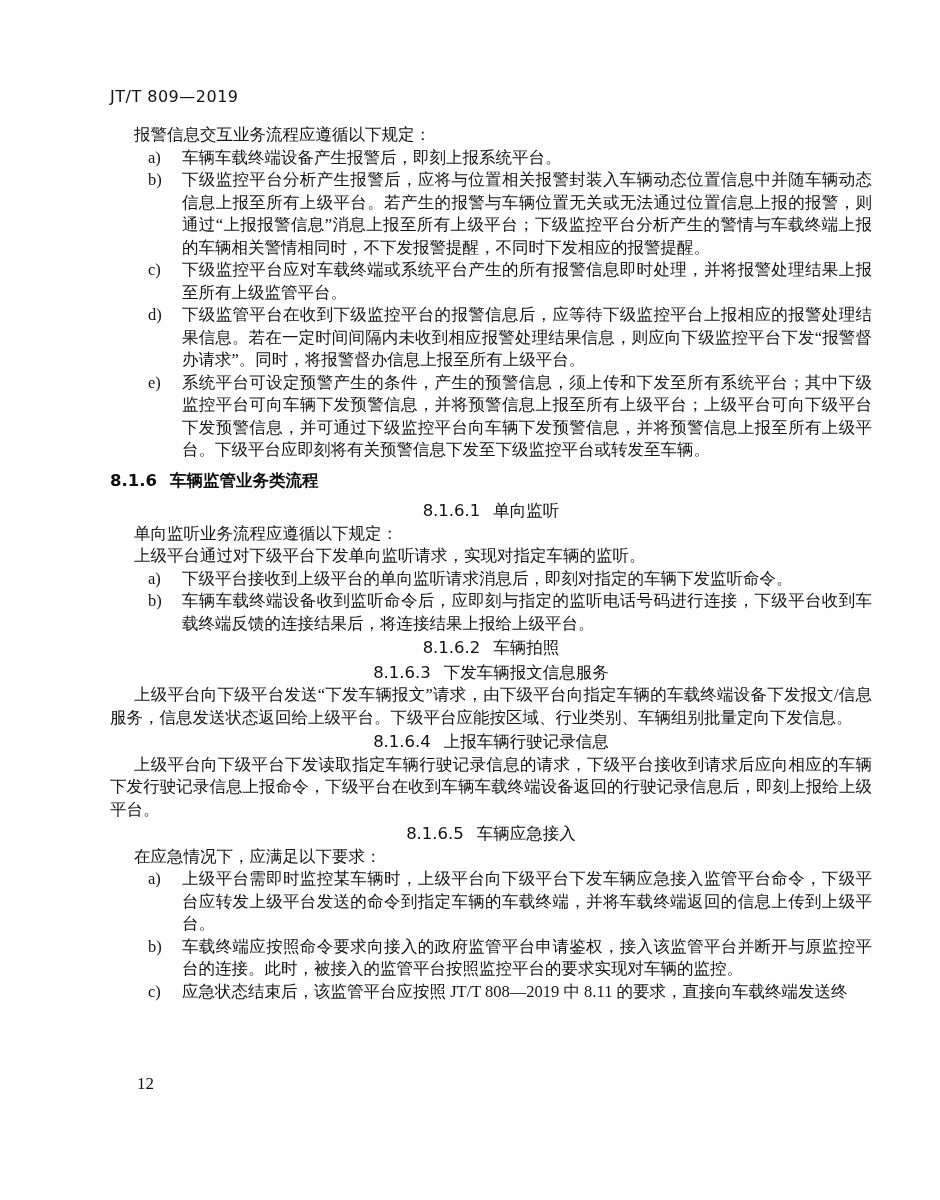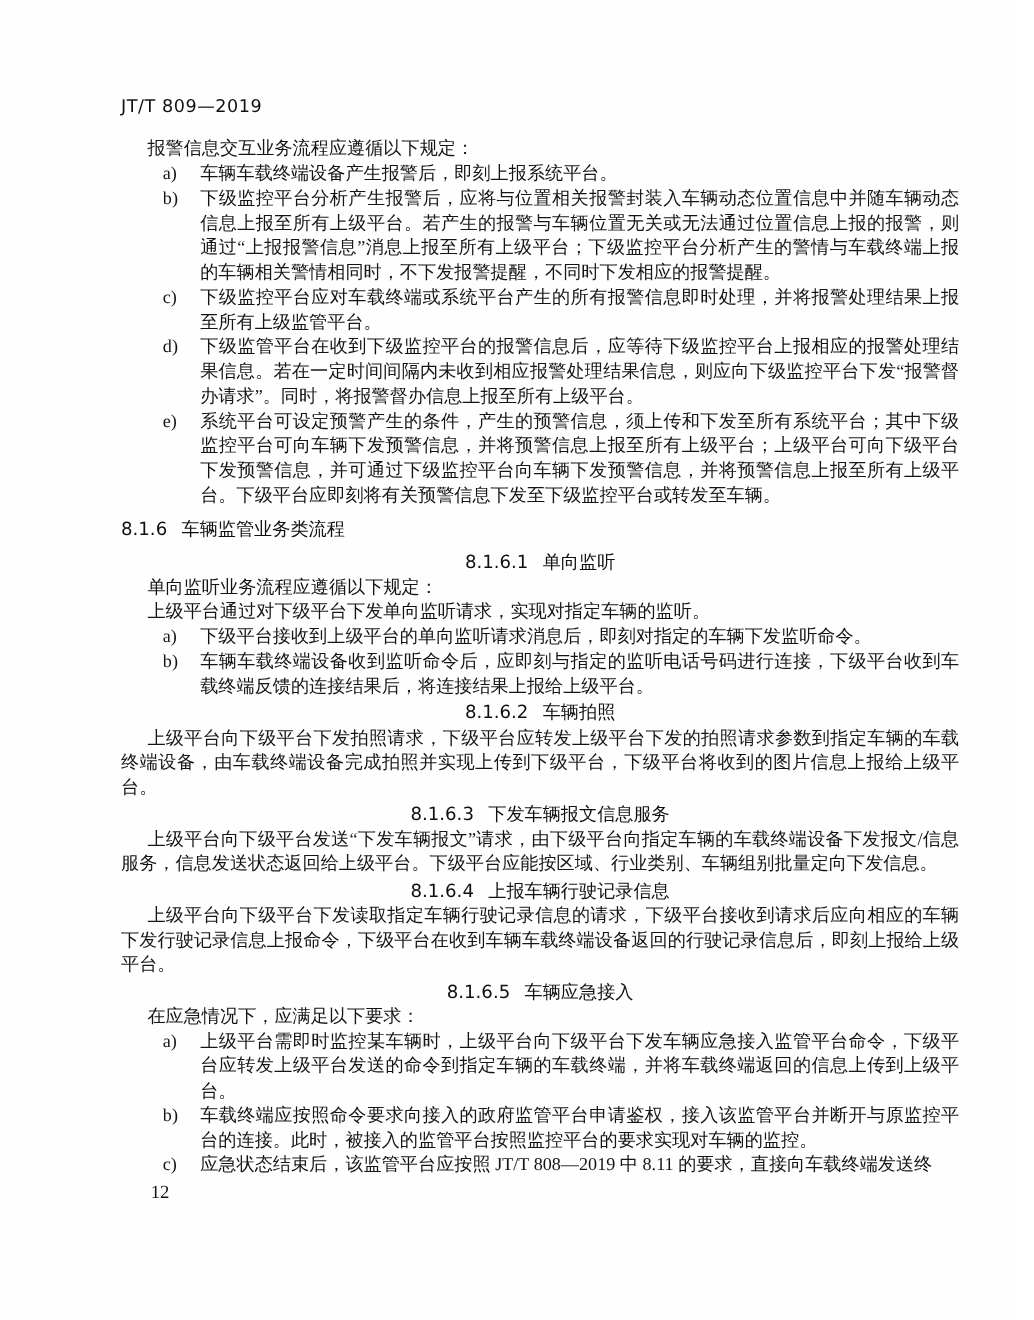--- a/index.html
+++ b/index.html
@@ -20,21 +20,21 @@
     font-size:16.5px;line-height:22.5px;text-align:justify;
     color:#141414;
   }
   .para{margin:0;text-indent:24px;}
   .clause-list{margin:0;}
   .li{position:relative;padding-left:72px;margin:0;}
   .li-label{position:absolute;left:38px;top:0;}
   .h4{
     margin:8px 0 8px 0;
     font-family:"DejaVu Sans","Liberation Sans",sans-serif;
-    font-weight:normal;font-size:16.5px;line-height:22.5px;
+    font-weight:bold;font-size:16.5px;line-height:22.5px;
     text-align:left;color:#101010;
   }
   .h5{
     margin:2px 0 0 0;
     font-family:"DejaVu Sans","Liberation Sans",sans-serif;
     font-weight:normal;font-size:16.5px;line-height:22.5px;
     text-align:center;color:#101010;
   }
   .h-num{margin-right:13px;}
   .page-number{
@@ -95,21 +95,20 @@
       <div class="li">
         <span class="li-label">b)</span>
         <span>车辆车载终端设备收到监听命令后，应即刻与指定的监听电话号码进行连接，下级平台收到车载终端反馈的连接结果后，将连接结果上报给上级平台。</span>
       </div>
     </div>
 
     <div class="h5">
       <span class="h-num">8.1.6.2</span><span>车辆拍照</span>
     </div>
 
-    <p class="para">上级平台向下级平台下发拍照请求，下级平台应转发上级平台下发的拍照请求参数到指定车辆的车载终端设备，由车载终端设备完成拍照并实现上传到下级平台，下级平台将收到的图片信息上报给上级平台。</p>
 
     <div class="h5">
       <span class="h-num">8.1.6.3</span><span>下发车辆报文信息服务</span>
     </div>
 
     <p class="para">上级平台向下级平台发送“下发车辆报文”请求，由下级平台向指定车辆的车载终端设备下发报文/信息服务，信息发送状态返回给上级平台。下级平台应能按区域、行业类别、车辆组别批量定向下发信息。</p>
 
     <div class="h5">
       <span class="h-num">8.1.6.4</span><span>上报车辆行驶记录信息</span>
     </div>

